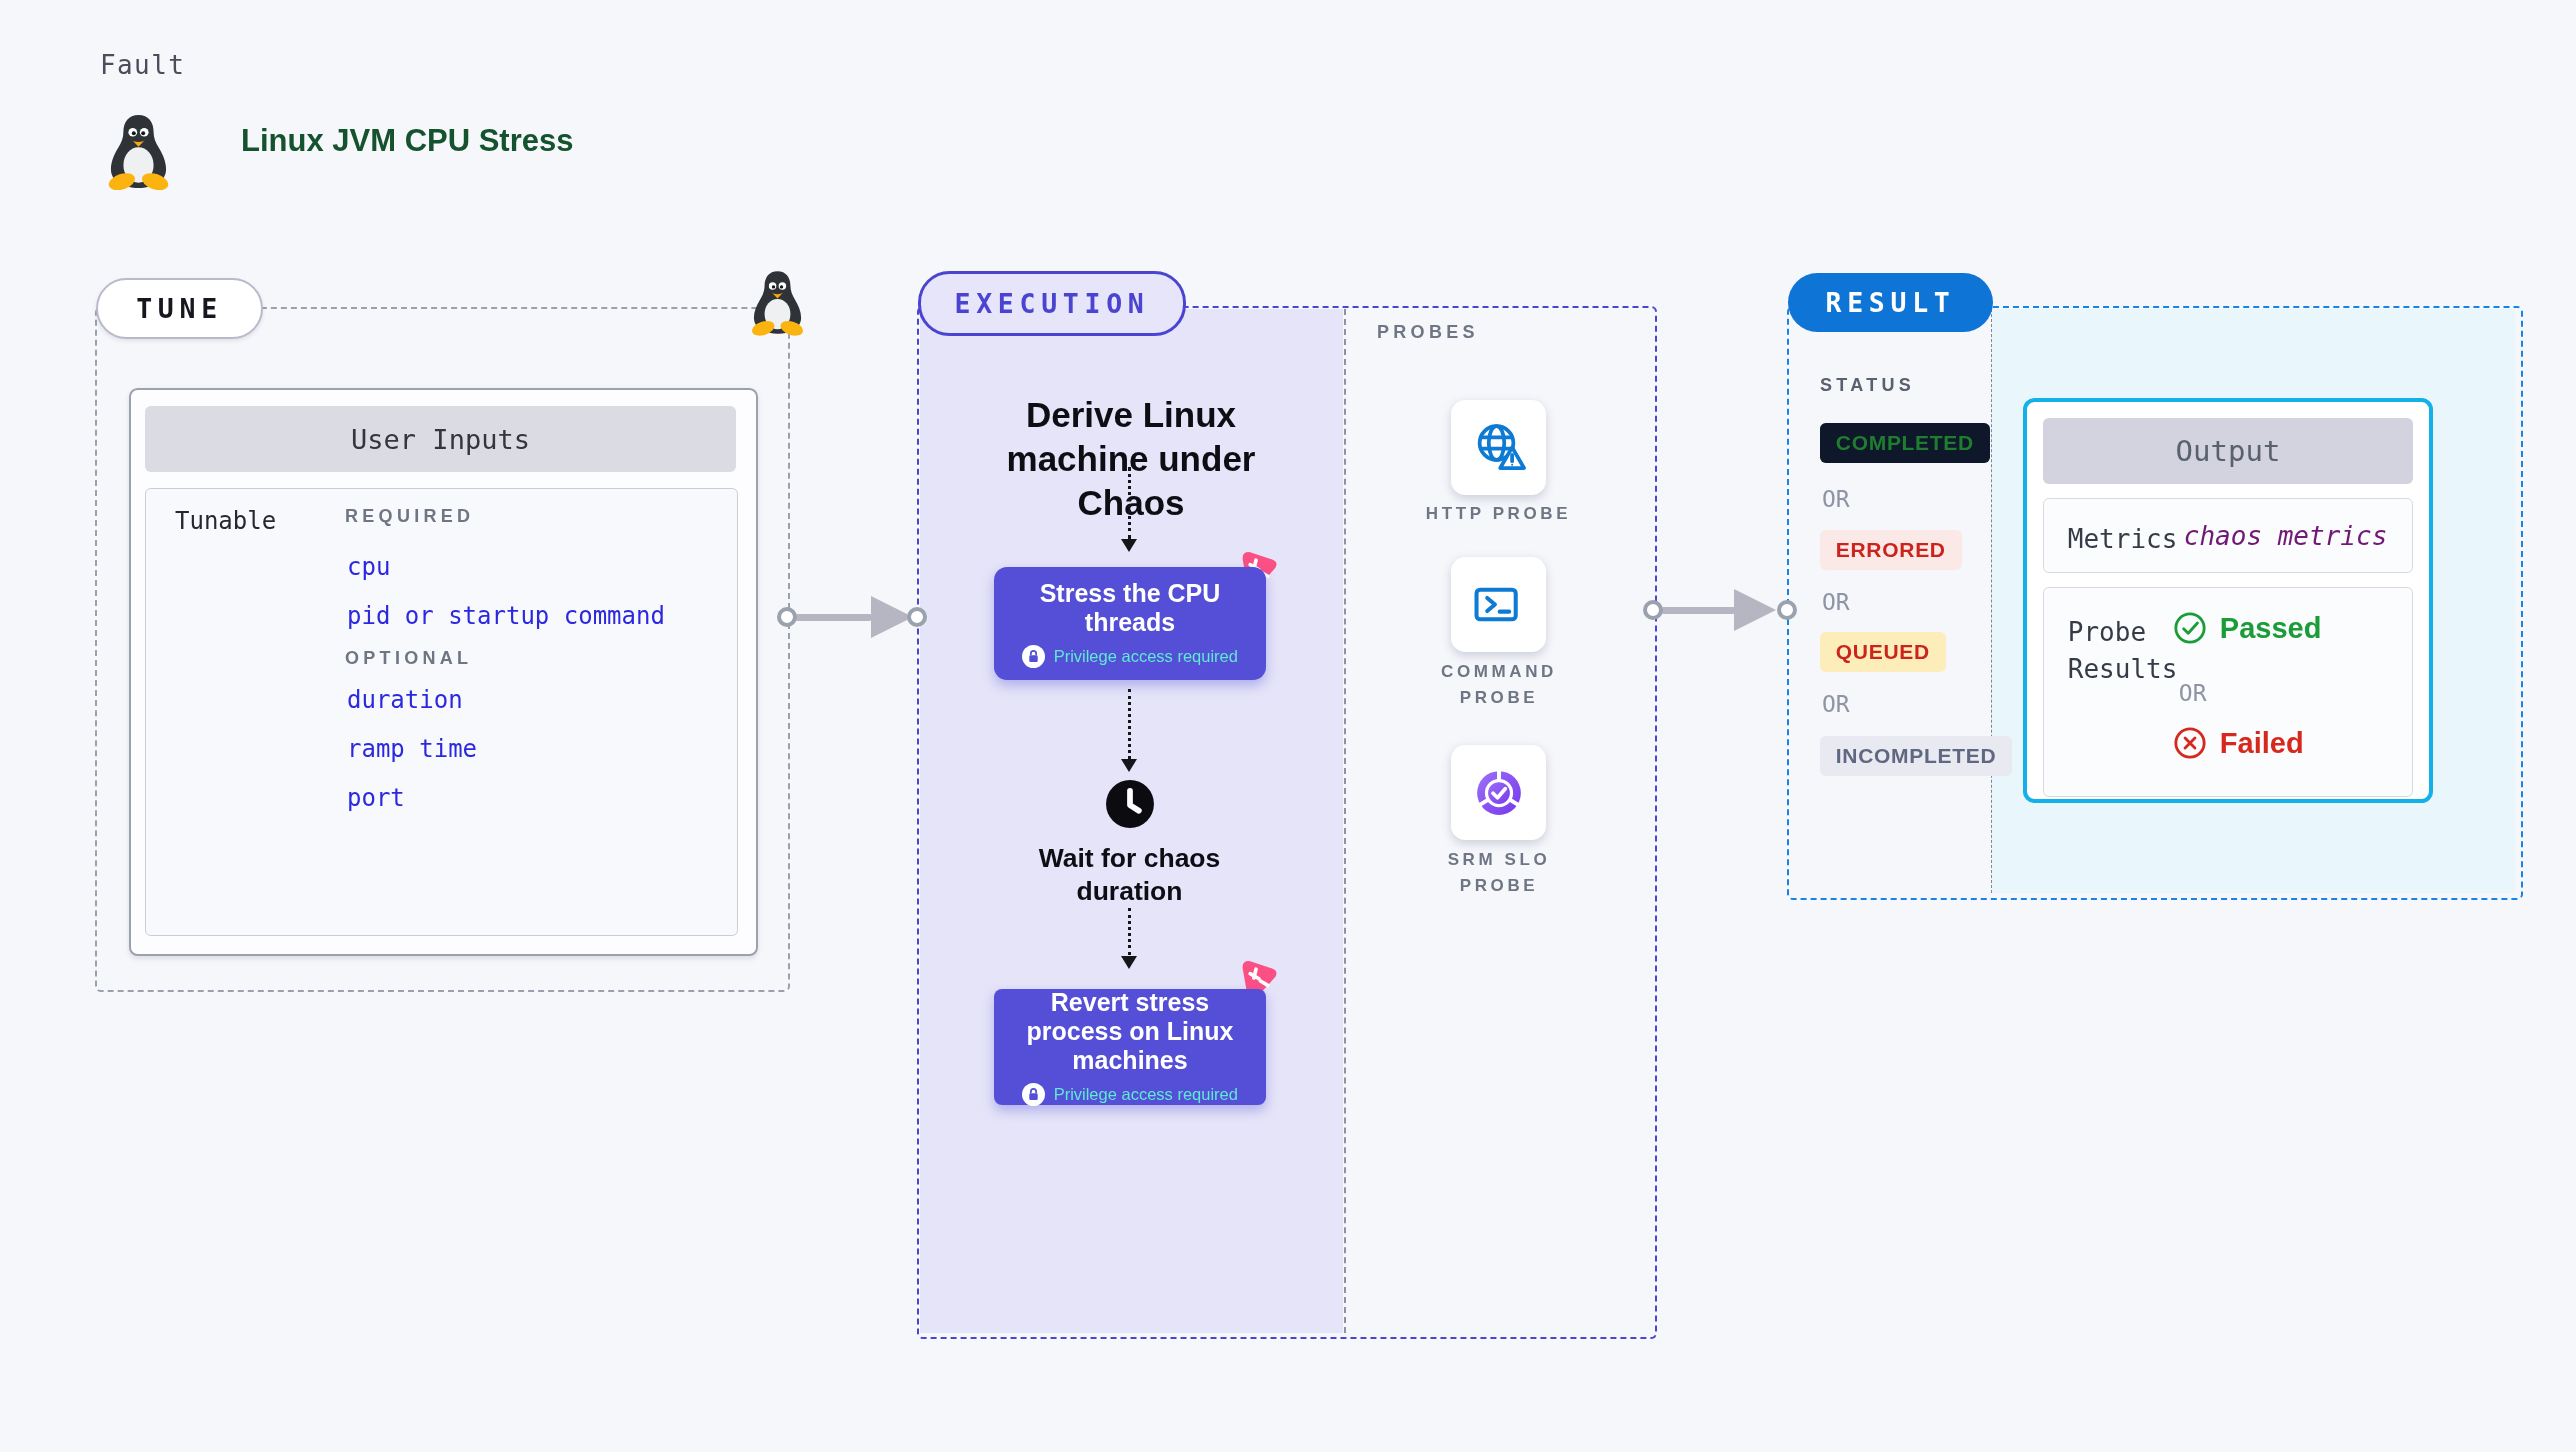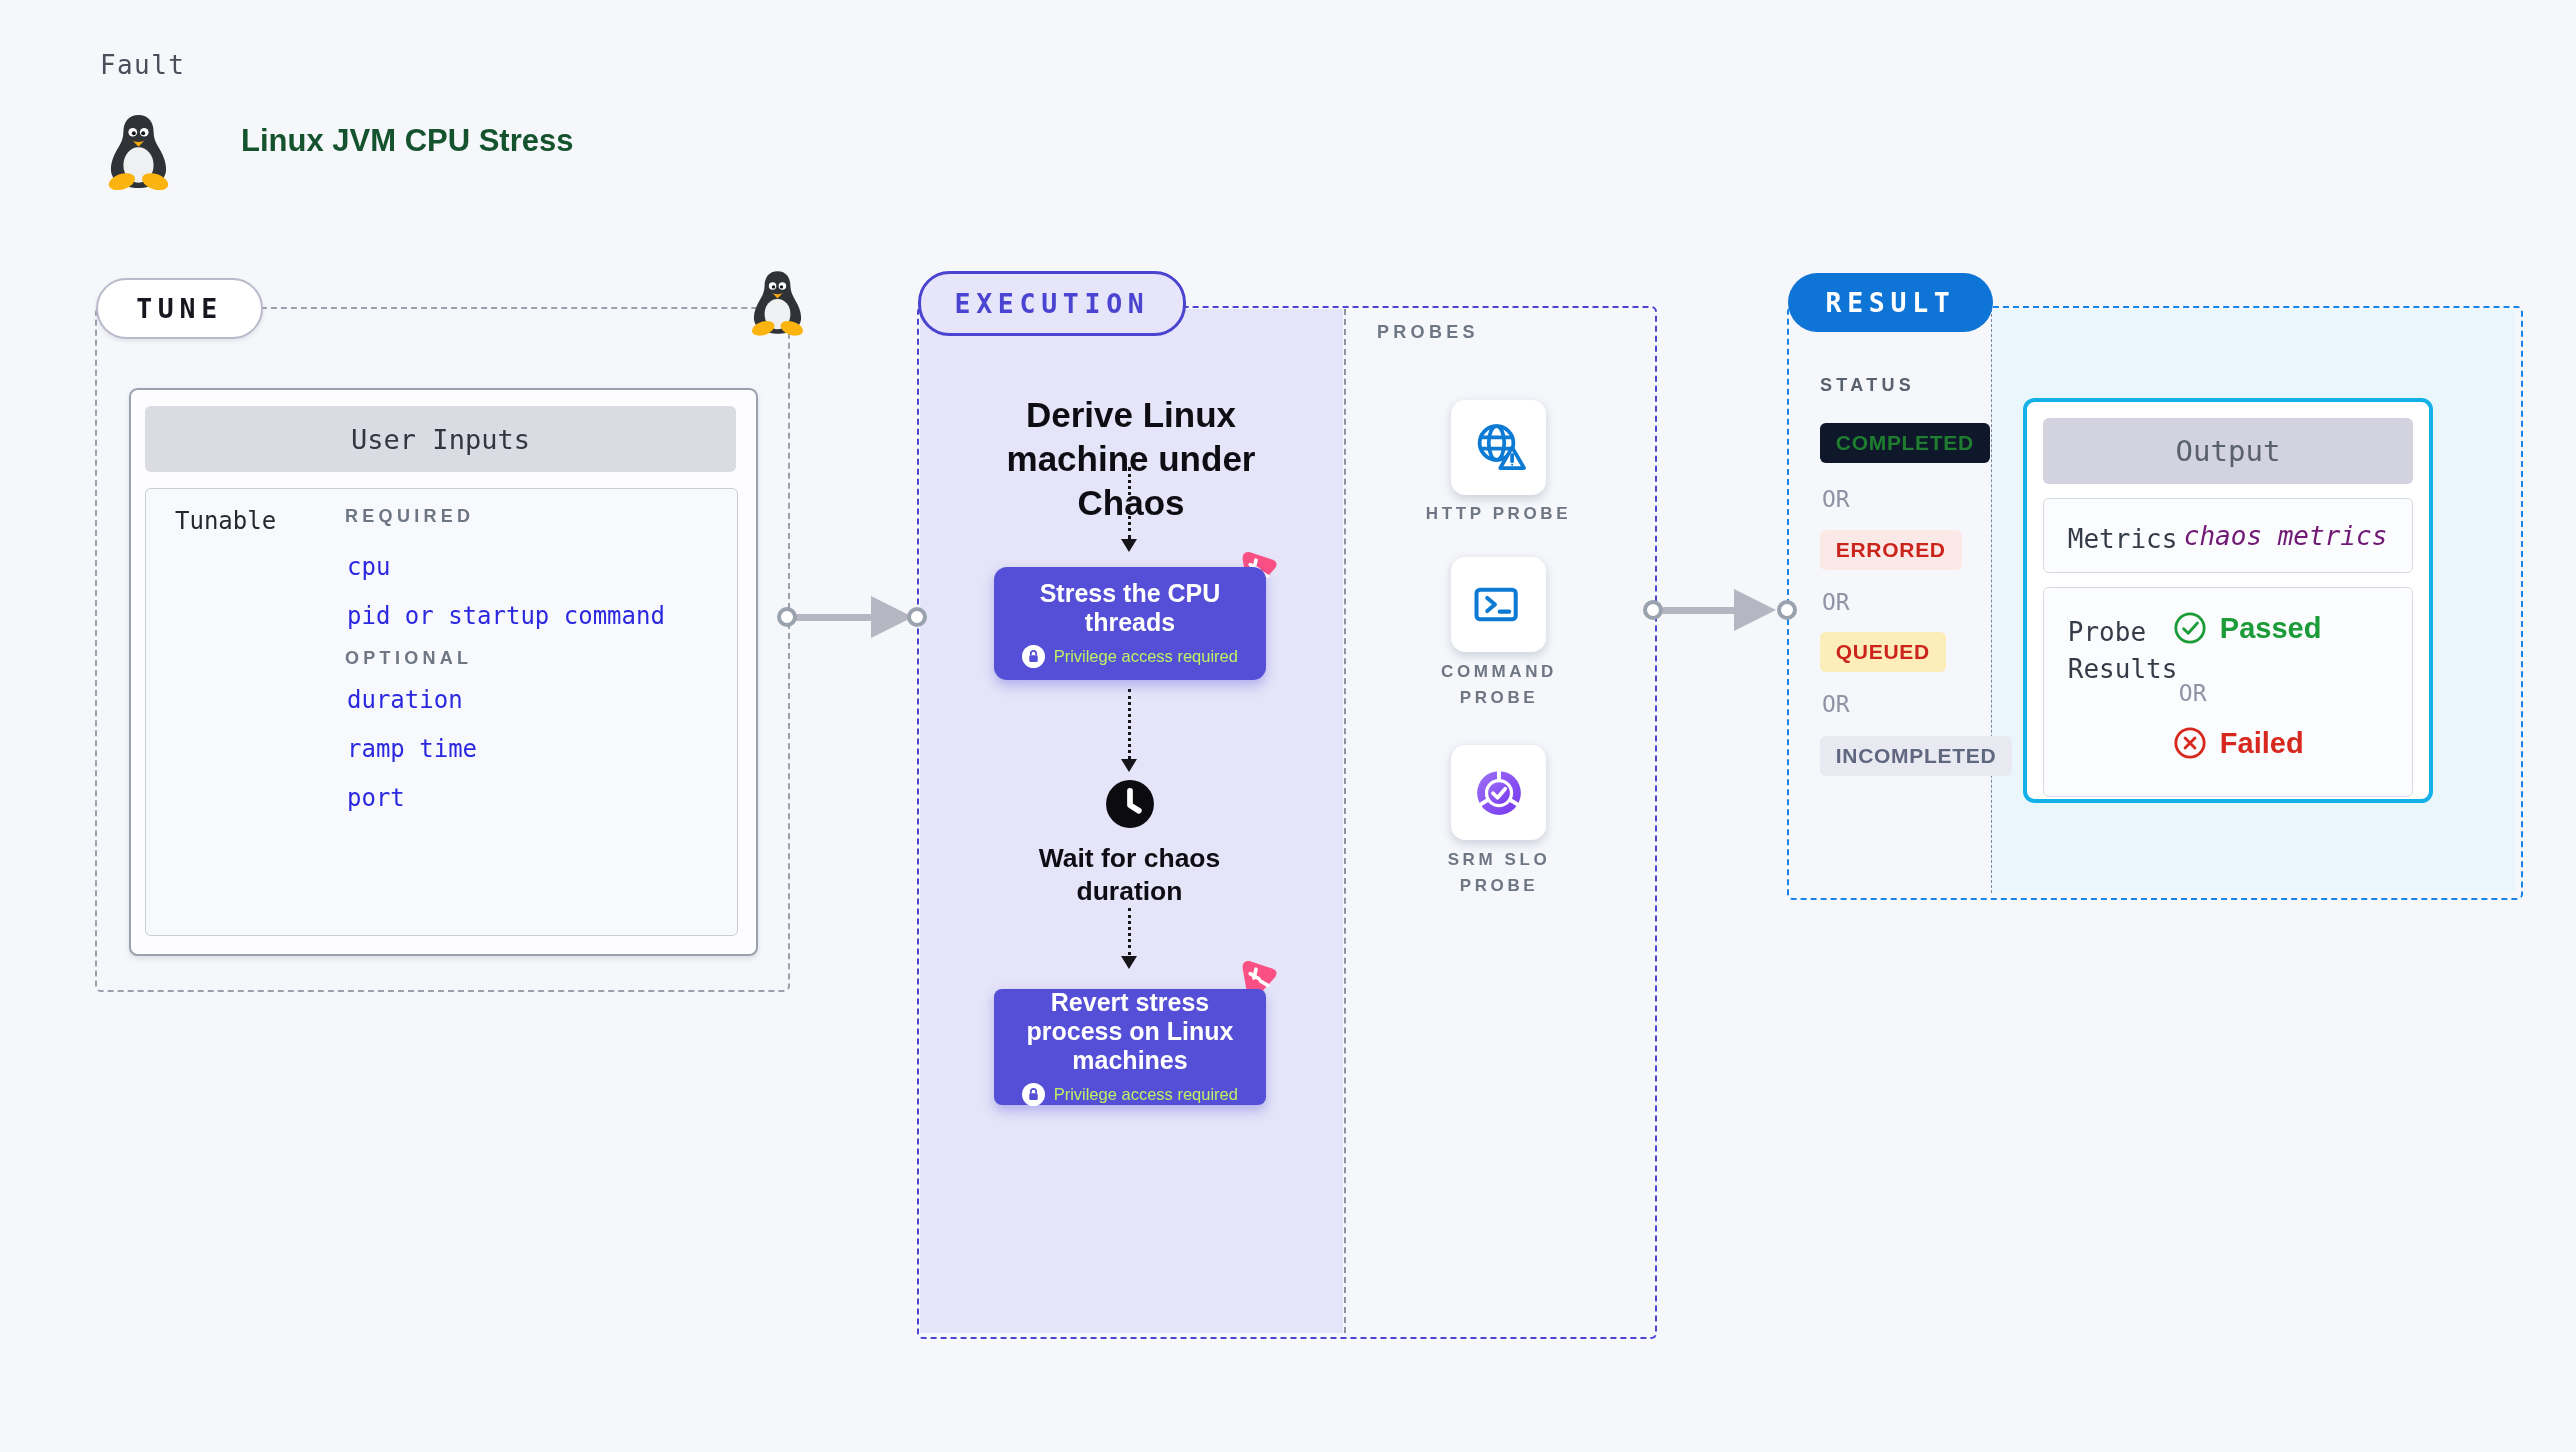--- a/index.html
+++ b/index.html
@@ -62,21 +62,21 @@
   .derive-text{left:970px;top:393px;width:322px;text-align:center;font-weight:bold;font-size:35px;
                line-height:1.25;color:#0d0d13;}
   .dot-line{width:0;border-left:3.6px dotted #15151a;}
   .dot-head{width:0;height:0;border-left:8.6px solid transparent;border-right:8.6px solid transparent;
             border-top:13px solid #15151a;}
   .chaos-node{background:#544fd6;border-radius:13px;box-shadow:0 5.7px 11.5px rgba(84,79,214,.35);
               color:#ffffff;text-align:center;z-index:2;display:flex;flex-direction:column;
               justify-content:center;align-items:center;}
   .node-title{font-weight:bold;font-size:25px;line-height:1.15;padding:0 18.6px;}
   .priv-row{display:flex;align-items:center;gap:8.6px;margin-top:8.6px;}
-  .priv-text{font-size:16.5px;color:#bef264;}
+  .priv-text{font-size:16.5px;color:#5eead4;}
   .stress-node{left:994px;top:567px;width:272px;height:113px;}
   .revert-node{left:994px;top:989px;width:272px;height:116px;border-radius:8px;}
   .chaos-spark{width:47px;height:47px;z-index:1;}
   .clock-wrap{left:1105px;top:779px;width:50px;height:50px;}
   .wait-text{left:1004px;top:842px;width:251px;text-align:center;font-weight:bold;font-size:26.5px;
              line-height:1.25;color:#0d0d13;}
 
   
   .probes-label{left:1377px;top:322px;}
   .probe-card{width:95px;height:95px;background:#ffffff;border-radius:14.3px;

